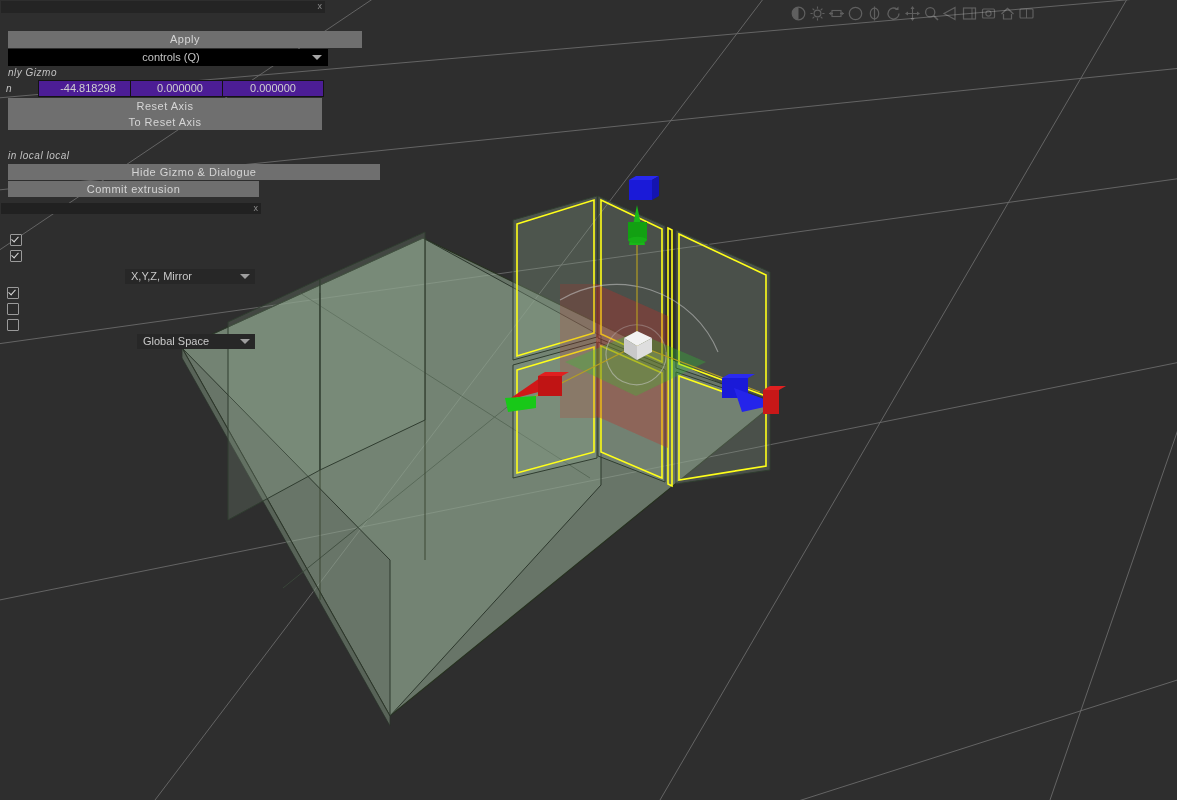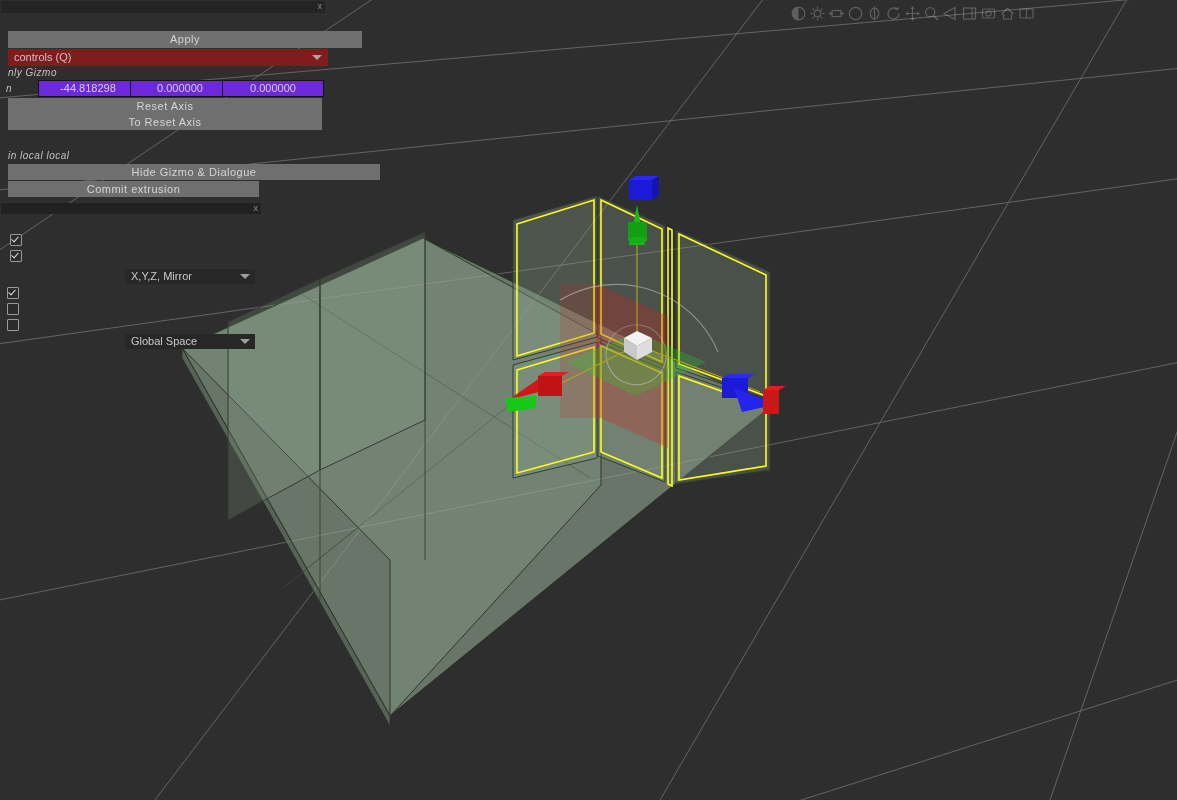--- a/index.html
+++ b/index.html
@@ -34,23 +34,23 @@
   #left-panel{left:-8px;top:-6px;width:324px;height:200px;background:#2b2b2b;
       border:1px solid #191919;}
   #lp-titlebar{height:12px;background:#242424;position:relative;}
   #lp-tabstrip{height:17px;background:#1e1e1e;display:flex;align-items:center;
       padding-left:8px;}
   #lp-tab{background:#f07d14;color:#191919;font-size:11px;height:15px;line-height:15px;
       padding:0 5px;}
   .lp-btn{position:absolute;background:#6f6f6f;color:#d5d5d5;font-size:11px;
       text-align:center;letter-spacing:.5px;}
   .lp-row-lbl{position:absolute;color:#c2c2c2;font-size:10px;letter-spacing:.5px;font-style:italic;}
-  .lp-fld{position:absolute;background:#6d28d9;color:#d0d0d0;font-size:11px;
+  .lp-fld{position:absolute;background:#4c1d95;color:#d0d0d0;font-size:11px;
       text-align:center;border:1px solid #131313;}
-  .lp-dd{position:absolute;background:#7f1d1d;color:#c4c4c4;font-size:11px;}
+  .lp-dd{position:absolute;background:#000000;color:#c4c4c4;font-size:11px;text-align:center;}
 
   
   #sym-panel{left:879px;top:258px;width:260px;height:202px;background:#252525;
       border:1px solid #3a3a3a;}
   #sym-title{height:11px;background:#212121;position:relative;}
   #sym-tabstrip{height:15px;background:#1d1d1d;display:flex;align-items:center;}
   #sym-tab{background:#f07d14;color:#1c1c1c;font-size:11px;height:14px;
       line-height:14px;padding:0 6px;margin-left:3px;}
   .sym-sep{height:1px;background:#3c3c3c;margin:1px 2px;}
   .sym-row{display:flex;align-items:center;height:16px;padding:0 6px;}
@@ -341,21 +341,21 @@
     </div>
     <div class="sym-row">
       <span class="chk"></span>
       <span class="lbl">Y  -  Axis</span>
     </div>
     <div class="sym-row">
       <span class="chk"></span>
       <span class="lbl">Z  -  Axis</span>
     </div>
 
-    <div class="sym-row" style="height:17px;">
+    <div class="sym-row" style="height:17px;margin-left:12px;">
       <span class="lbl" style="width:118px;">Global  X,Y,Z</span>
       <span class="dd" style="flex:1;">
         <span>Global  Space</span>
         <span class="caret"></span>
       </span>
     </div>
 
     <div class="sym-sep"></div>
 
     <div style="text-align:center;color:#c8c8c8;font-size:11px;line-height:14px;letter-spacing:.4px;">Start</div>

